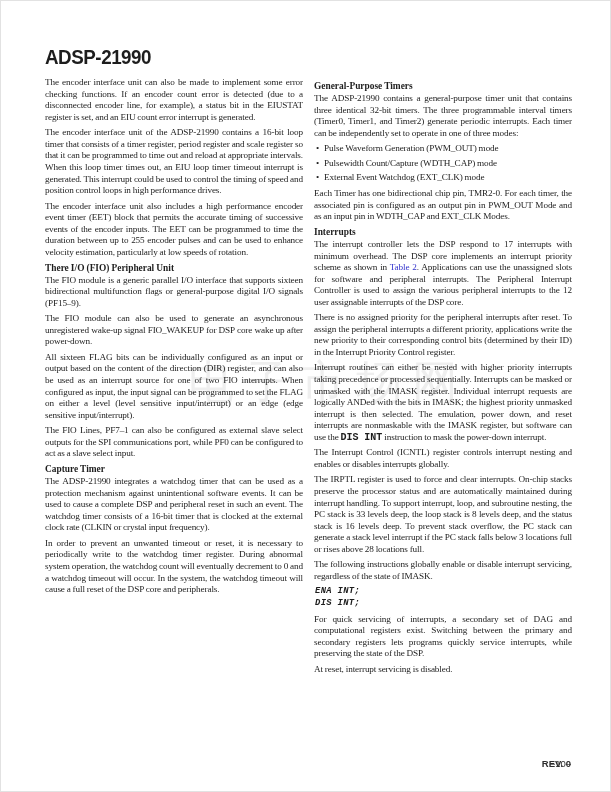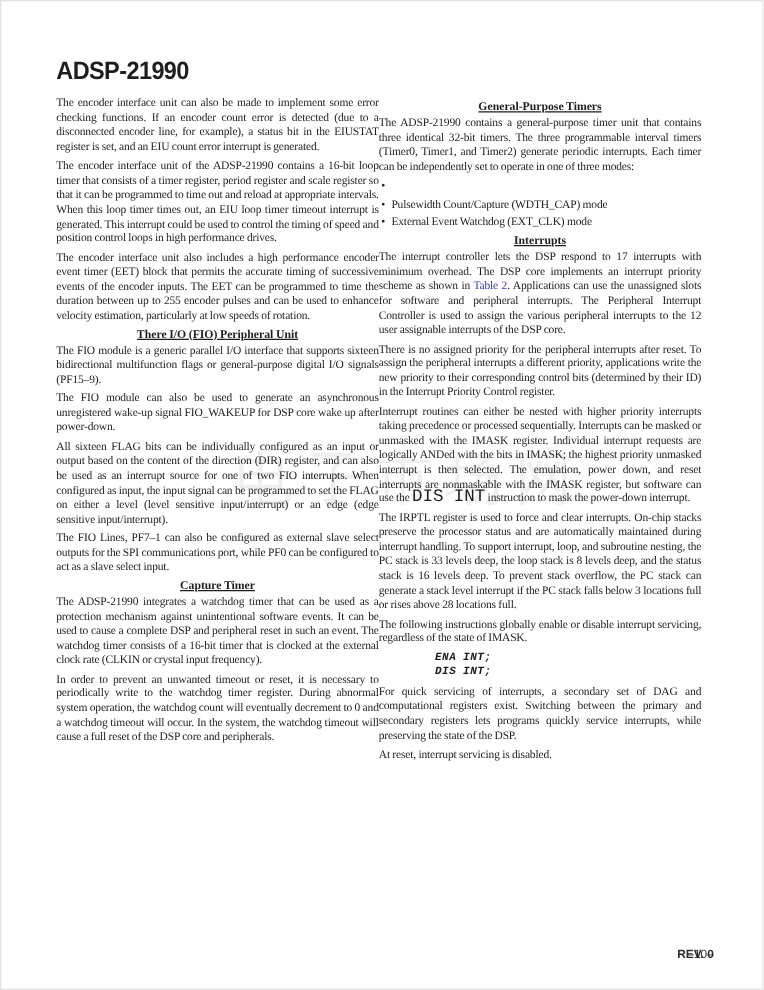--- a/index.html
+++ b/index.html
@@ -22,59 +22,57 @@
     line-height: 22px;
     margin: 0 0 9px 0;
     letter-spacing: -0.5px;
     transform: scaleX(0.94);
     transform-origin: left center;
   }
   .columns {
     position: relative;
     z-index: 1;
     display: flex;
-    gap: 0;
+    gap: 11px;
   }
   .col {
     width: 258px;
     flex: 0 0 258px;
     font-size: 9.2px;
     line-height: 11.6px;
     text-align: justify;
     letter-spacing: -0.12px;
     word-spacing: -0.25px;
   }
   .col p { margin: 0 0 3.8px 0; }
   .col h3 {
     font-size: 9.4px;
     line-height: 11.6px;
     margin: 4px 0 0.5px 0;
-    text-align: center;
+    text-align: left;
     letter-spacing: 0;
-    text-decoration: underline;
   }
   .bullets { list-style: none; margin: 1.5px 0 4px 0; padding: 0 0 0 2px; }
   .bullets li { display: flex; gap: 5px; margin-bottom: 3px; text-align: left; }
   .bullets .bullet { flex: 0 0 auto; }
   .xref { color: #3333cc; text-decoration: none; cursor: pointer; }
   .mono-inline {
     font-family: "Liberation Mono", monospace;
-    font-weight: normal;
-    font-size: 14px;
+    font-weight: bold;
+    font-size: 10px;
     letter-spacing: 0;
   }
   .codeblock { margin: 2px 0 4px 1px; }
   .codeline {
     font-family: "Liberation Mono", monospace;
     font-weight: bold;
     font-style: italic;
     font-size: 8.8px;
     line-height: 11.6px;
     letter-spacing: 0.4px;
-    margin-left: 44px;
   }
   .watermark {
     position: absolute;
     left: 163px;
     top: 356px;
     z-index: 0;
     font-family: "DejaVu Sans", sans-serif;
     font-size: 46px;
     line-height: 50px;
     letter-spacing: 10px;
@@ -122,34 +120,37 @@
       <p>The ADSP-21990 integrates a watchdog timer that can be used as a protection mechanism against unintentional software events. It can be used to cause a complete DSP and peripheral reset in such an event. The watchdog timer consists of a 16-bit timer that is clocked at the external clock rate (CLKIN or crystal input frequency).</p>
       <p>In order to prevent an unwanted timeout or reset, it is necessary to periodically write to the watchdog timer register. During abnormal system operation, the watchdog count will eventually decrement to 0 and a watchdog timeout will occur. In the system, the watchdog timeout will cause a full reset of the DSP core and peripherals.</p>
     </div>
 
     <div class="col">
       <h3>General-Purpose Timers</h3>
       <p>The ADSP-21990 contains a general-purpose timer unit that contains three identical 32-bit timers. The three programmable interval timers (Timer0, Timer1, and Timer2) generate periodic interrupts. Each timer can be independently set to operate in one of three modes:</p>
       <ul class="bullets">
         <li>
           <span class="bullet">•</span>
+          <span>Pulse Waveform Generation (PWM_OUT) mode</span>
         </li>
         <li>
           <span class="bullet">•</span>
           <span>Pulsewidth Count/Capture (WDTH_CAP) mode</span>
         </li>
         <li>
           <span class="bullet">•</span>
           <span>External Event Watchdog (EXT_CLK) mode</span>
         </li>
       </ul>
+      <p>Each Timer has one bidirectional chip pin, TMR2-0. For each timer, the associated pin is configured as an output pin in PWM_OUT Mode and as an input pin in WDTH_CAP and EXT_CLK Modes.</p>
       <h3>Interrupts</h3>
       <p><span>The interrupt controller lets the DSP respond to 17 interrupts with minimum overhead. The DSP core implements an interrupt priority scheme as shown in </span><a class="xref">Table 2</a><span>. Applications can use the unassigned slots for software and peripheral interrupts. The Peripheral Interrupt Controller is used to assign the various peripheral interrupts to the 12 user assignable interrupts of the DSP core.</span></p>
       <p>There is no assigned priority for the peripheral interrupts after reset. To assign the peripheral interrupts a different priority, applications write the new priority to their corresponding control bits (determined by their ID) in the Interrupt Priority Control register.</p>
       <p><span>Interrupt routines can either be nested with higher priority interrupts taking precedence or processed sequentially. Interrupts can be masked or unmasked with the IMASK register. Individual interrupt requests are logically ANDed with the bits in IMASK; the highest priority unmasked interrupt is then selected. The emulation, power down, and reset interrupts are nonmaskable with the IMASK register, but software can use the </span><span class="mono-inline">DIS INT</span><span> instruction to mask the power-down interrupt.</span></p>
+      <p>The Interrupt Control (ICNTL) register controls interrupt nesting and enables or disables interrupts globally.</p>
       <p>The IRPTL register is used to force and clear interrupts. On-chip stacks preserve the processor status and are automatically maintained during interrupt handling. To support interrupt, loop, and subroutine nesting, the PC stack is 33 levels deep, the loop stack is 8 levels deep, and the status stack is 16 levels deep. To prevent stack overflow, the PC stack can generate a stack level interrupt if the PC stack falls below 3 locations full or rises above 28 locations full.</p>
       <p>The following instructions globally enable or disable interrupt servicing, regardless of the state of IMASK.</p>
       <div class="codeblock">
         <div class="codeline">ENA INT;</div>
         <div class="codeline">DIS INT;</div>
       </div>
       <p>For quick servicing of interrupts, a secondary set of DAG and computational registers exist. Switching between the primary and secondary registers lets programs quickly service interrupts, while preserving the state of the DSP.</p>
       <p>At reset, interrupt servicing is disabled.</p>
     </div>
 

